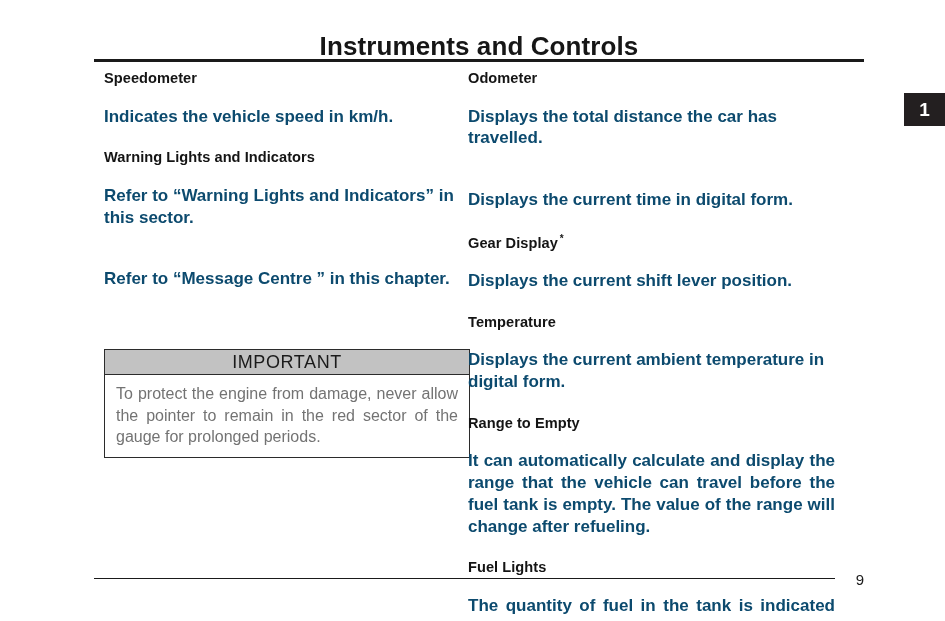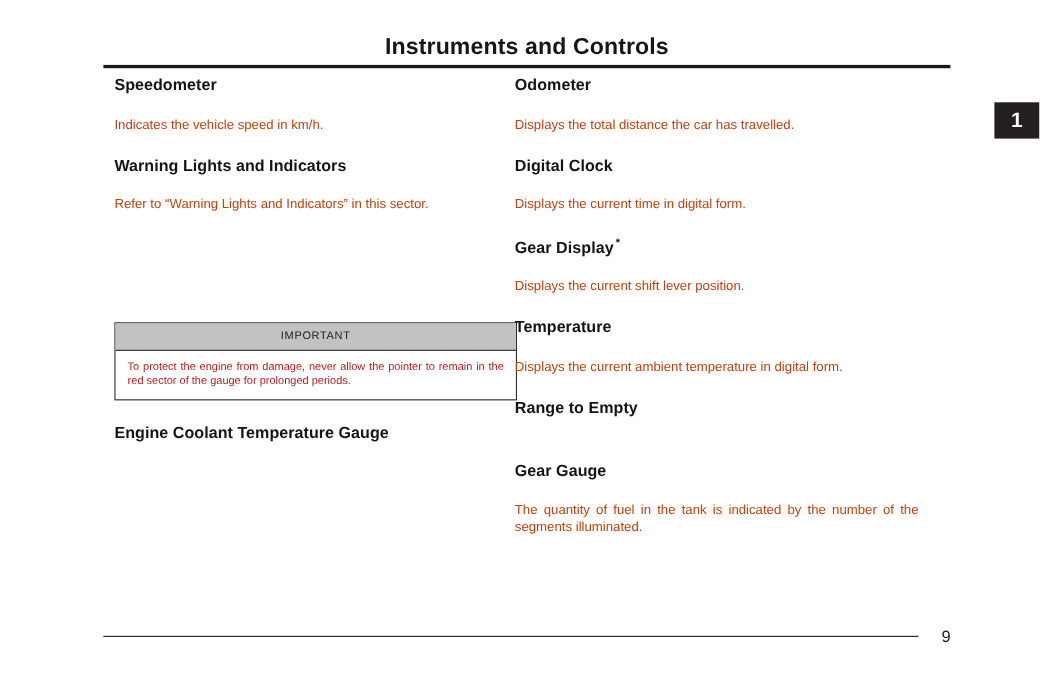--- a/index.html
+++ b/index.html
@@ -22,21 +22,21 @@
     inset: 0;
   }
 
   
   .page-title {
     position: absolute;
     left: 94px;
     top: 31px;
     width: 770px;
     text-align: center;
-    font-size: 21px;
+    font-size: 26px;
     font-weight: bold;
     letter-spacing: 0.1px;
     color: #161616;
   }
   .title-rule {
     position: absolute;
     left: 94px;
     top: 59px;
     width: 770px;
     height: 3px;
@@ -76,23 +76,24 @@
     line-height: 1.2;
   }
   .sup-mark {
     font-size: 10px;
     vertical-align: super;
     font-weight: bold;
     padding-left: 2px;
   }
   p.sec-body {
     margin: 0;
-    font-size: 12px;
+    font-size: 17px;
     line-height: 1.28;
-    color: #c2410c;
+    color: #0c4a6e;
+    font-weight: bold;
   }
   p.justify { text-align: justify; text-align-last: left; }
 
   
   .gap-head   { height: 18px; }  
   .gap-block  { height: 22px; }  
 
   
   .important-box {
     box-sizing: border-box;
@@ -101,32 +102,32 @@
     background: #ffffff;
   }
   .important-head {
     box-sizing: border-box;
     height: 25px;
     background: #c2c2c2;
     border-bottom: 1px solid #2b2b2b;
     display: flex;
     align-items: center;
     justify-content: center;
-    font-size: 10px;
+    font-size: 18px;
     letter-spacing: 0.6px;
     color: #1b1b1b;
   }
   .important-body {
     box-sizing: border-box;
     padding: 8px 11px 9px 11px;
-    font-size: 10px;
+    font-size: 16px;
     line-height: 1.35;
     text-align: justify;
     text-align-last: left;
-    color: #b91c1c;
+    color: #737373;
   }
 
   
   .footer-rule {
     position: absolute;
     left: 94px;
     top: 578px;
     width: 741px;
     height: 1px;
     background: #1a1a1a;
@@ -159,65 +160,65 @@
     <div class="gap-head"></div>
     <p class="sec-body">Indicates the vehicle speed in km/h.</p>
     <div class="gap-block"></div>
 
     <h2 class="sec-head">Warning Lights and Indicators</h2>
     <div class="gap-head"></div>
     <p class="sec-body">Refer to “Warning Lights and Indicators” in this sector.</p>
     <div class="gap-block"></div>
 
     <div class="gap-head"></div>
+    <p class="sec-body">Refer to “Message Centre ” in this chapter.</p>
     <div class="gap-block"></div>
 
     <div class="gap-head"></div>
 
     <div style="height:19px"></div>
 
     <div class="important-box">
       <div class="important-head">IMPORTANT</div>
       <div class="important-body">To protect the engine from damage, never allow the pointer to remain in the red sector of the gauge for prolonged periods.</div>
     </div>
 
     <div style="height:22px"></div>
 
-    <h2 class="sec-head">Engine Coolant Temperature Gauge</h2>
     <div class="gap-head"></div>
 
   </div>
 
   <div class="col col-right">
 
     <h2 class="sec-head"><span>Odometer</span></h2>
     <div class="gap-head"></div>
     <p class="sec-body">Displays the total distance the car has travelled.</p>
     <div class="gap-block"></div>
 
-    <h2 class="sec-head"><span>Digital Clock</span></h2>
     <div class="gap-head"></div>
     <p class="sec-body">Displays the current time in digital form.</p>
     <div class="gap-block"></div>
 
     <h2 class="sec-head"><span>Gear Display</span><span class="sup-mark">*</span></h2>
     <div class="gap-head"></div>
     <p class="sec-body">Displays the current shift lever position.</p>
     <div class="gap-block"></div>
 
     <h2 class="sec-head"><span>Temperature</span></h2>
     <div class="gap-head"></div>
     <p class="sec-body">Displays the current ambient temperature in digital form.</p>
     <div class="gap-block"></div>
 
     <h2 class="sec-head"><span>Range to Empty</span></h2>
     <div class="gap-head"></div>
-    <div class="gap-block"></div>
-
-    <h2 class="sec-head"><span>Gear Gauge</span></h2>
+    <p class="sec-body justify">It can automatically calculate and display the range that the vehicle can travel before the fuel tank is empty. The value of the range will change after refueling.</p>
+    <div class="gap-block"></div>
+
+    <h2 class="sec-head"><span>Fuel Lights</span></h2>
     <div class="gap-head"></div>
     <p class="sec-body justify">The quantity of fuel in the tank is indicated by the number of the segments illuminated.</p>
 
   </div>
 
   <div class="footer-rule"></div>
   <div class="page-number">9</div>
 
 </div>
 

